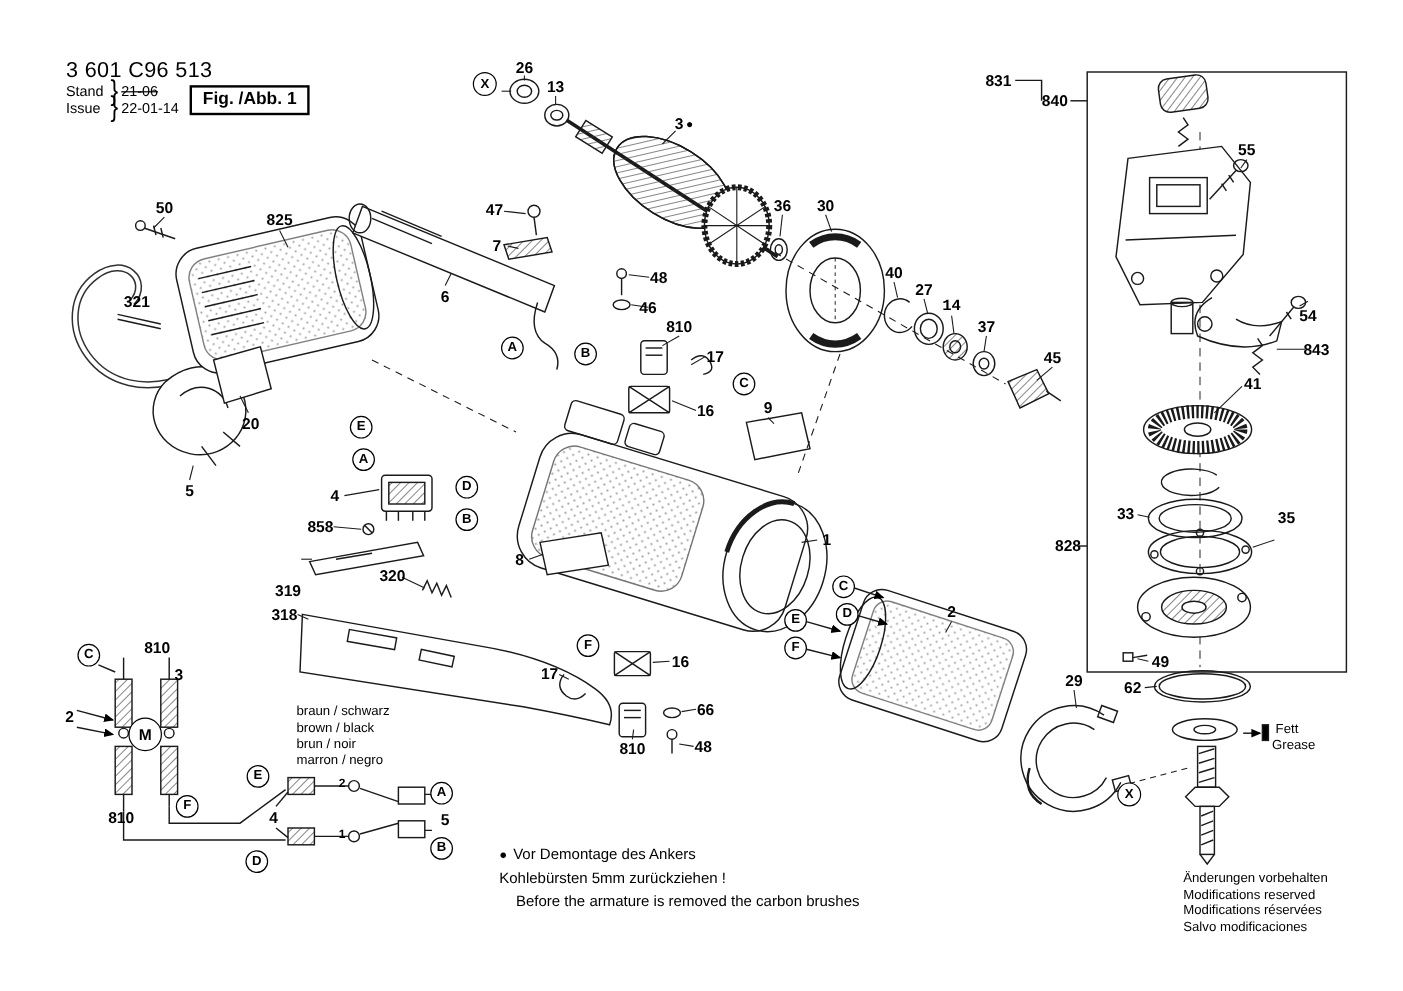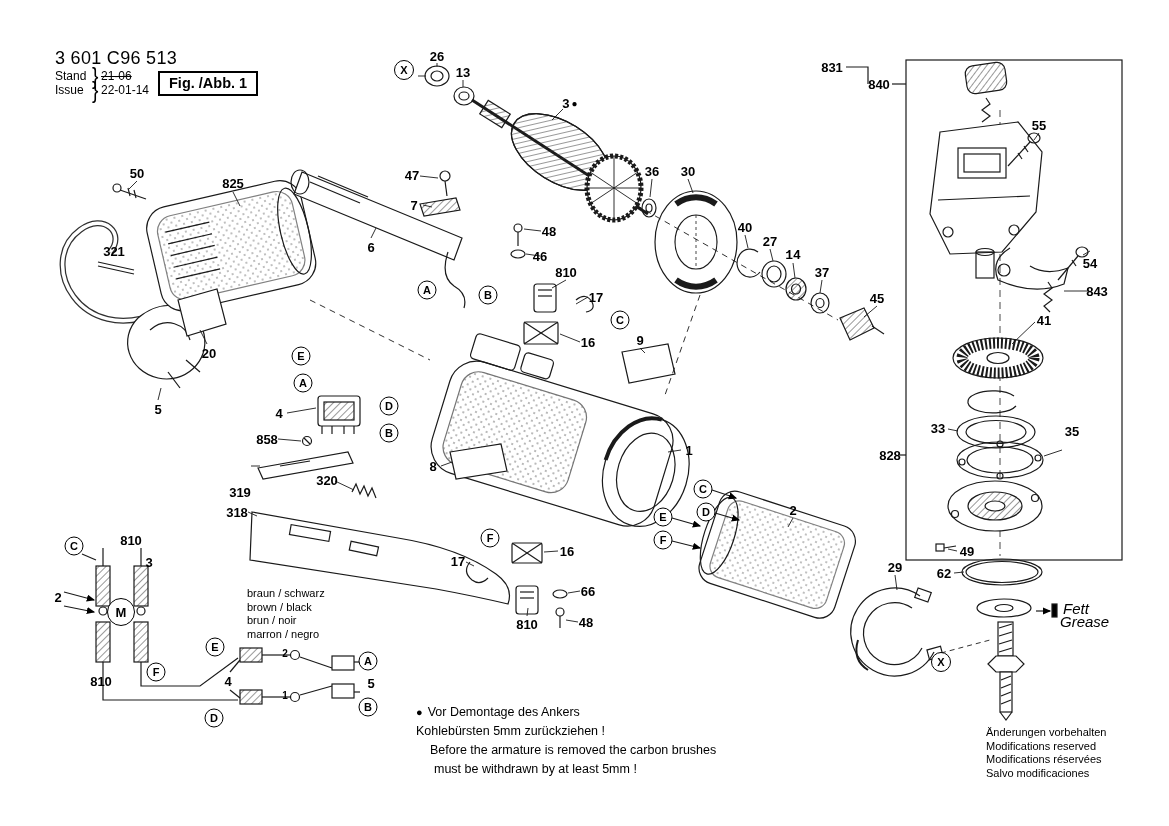--- a/index.html
+++ b/index.html
@@ -22,21 +22,21 @@
              display:inline-block;position:relative;top:0px;}
   .strike{text-decoration:line-through;}
   #fig-box{left:158px;top:71px;border:2.2px solid #000;padding:2px 9px 3px 9px;
            font-weight:bold;font-size:14.5px;background:#fff;}
   .legend{font-size:11px;line-height:13.5px;white-space:nowrap;}
   #legend-dark{left:247px;top:587px;}
   #legend-light{left:243px;top:722px;}
   #note-block{left:416px;top:703px;font-size:12.5px;line-height:19px;}
   #note-block .b{font-size:11px;margin-right:5px;}
   #footer-block{left:986px;top:726px;font-size:11px;line-height:13.5px;}
-  #grease-block{left:1060px;top:602px;font-size:15px;line-height:13px;font-style:italic;}
+  #grease-block{left:1060px;top:602px;font-size:11px;line-height:13px;}
   #grease-block .l1{margin-left:3px;}
 </style>
 </head>
 <body>
 
 <div id="stage">
 
   <svg width="1169" height="826" viewBox="0 0 1169 826">
     <defs>
       <pattern id="hatch" width="5" height="5" patternUnits="userSpaceOnUse" patternTransform="rotate(45)">
@@ -438,21 +438,20 @@
     <div>marron / negro</div>
   </div>
 
 
   <div class="abs" id="note-block">
     <div>
       <span class="b">●</span><span>Vor Demontage des Ankers</span>
     </div>
     <div style="">Kohlebürsten 5mm zurückziehen !</div>
     <div style="margin-left:14px">Before the armature is removed the carbon brushes</div>
-    <div style="margin-left:18px">must be withdrawn by at least 5mm !</div>
   </div>
 
   <div class="abs" id="grease-block">
     <div class="l1">Fett</div>
     <div>Grease</div>
   </div>
 
   <div class="abs" id="footer-block">
     <div>Änderungen vorbehalten</div>
     <div>Modifications reserved</div>

